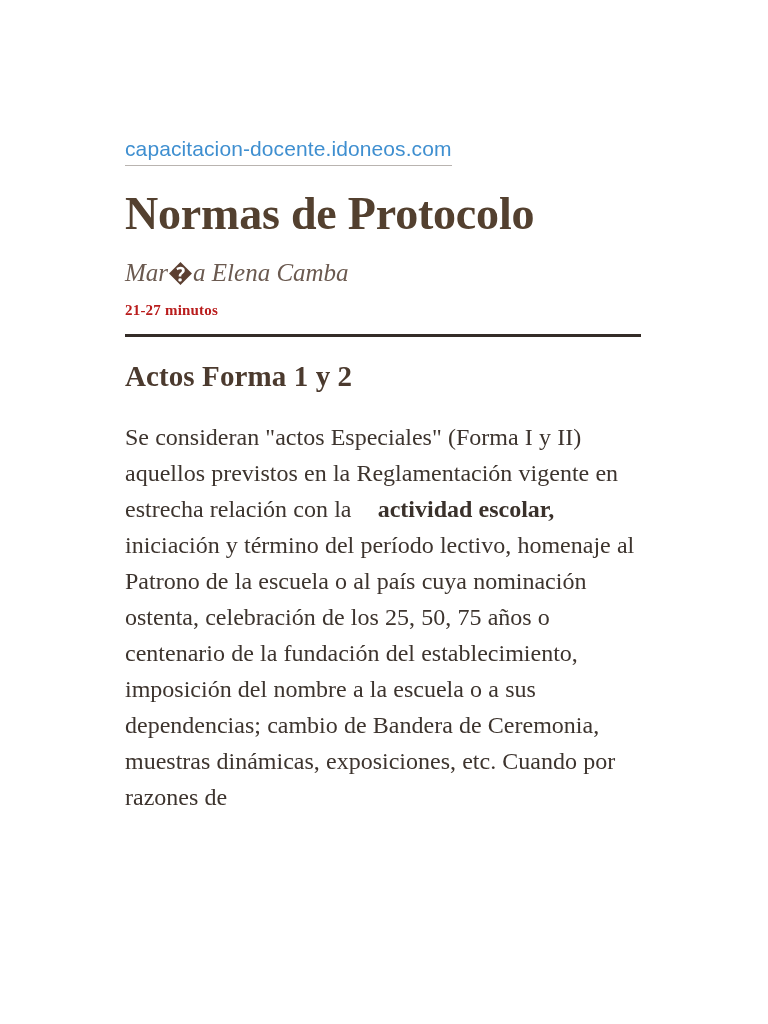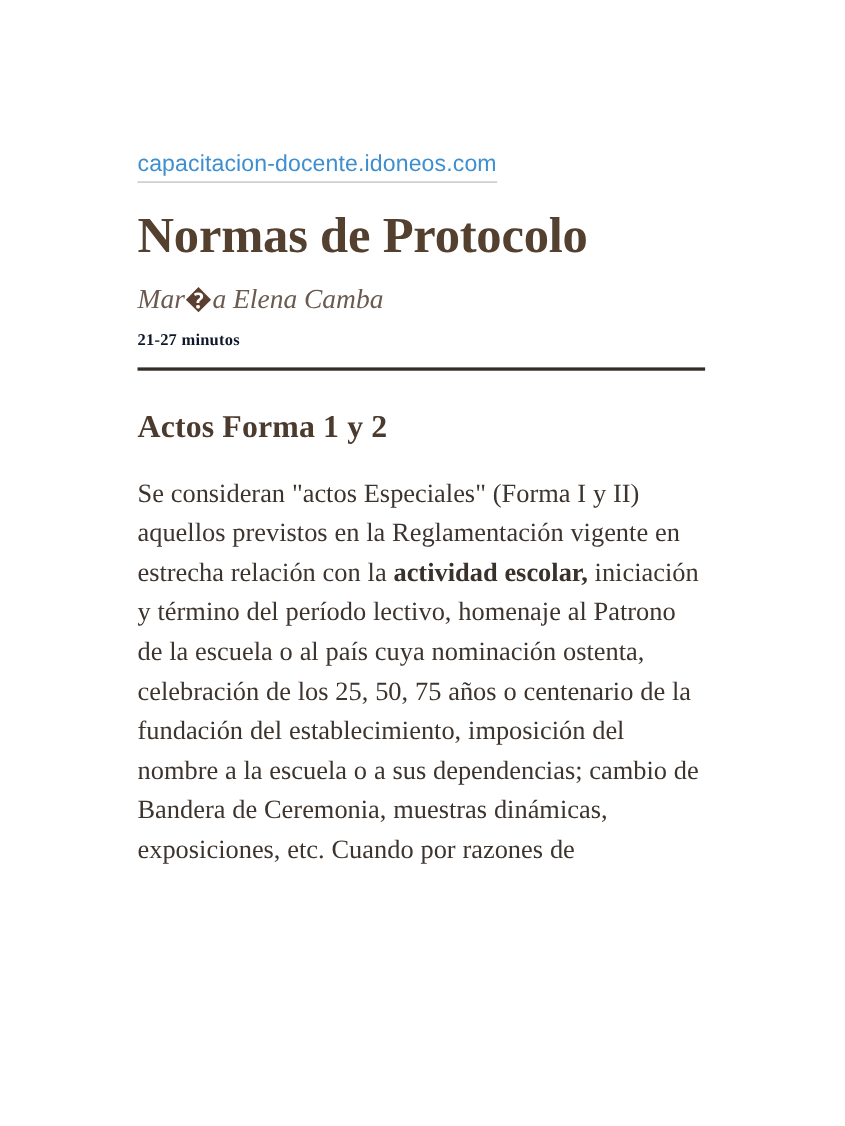--- a/index.html
+++ b/index.html
@@ -75,34 +75,34 @@
   }
 
   
   .reading-time {
     margin: 12px 0 0 0;
     font-family: "Liberation Serif", "DejaVu Serif", serif;
     font-weight: bold;
     font-size: 15px;
     line-height: 20px;
     letter-spacing: 0.2px;
-    color: #0f172a;
+    color: #b91c1c;
   }
 
   
   .header-rule {
     margin: 14px 0 0 0;
     border: 0;
     border-top: 3px solid #342c27;
     width: 100%;
   }
 
   
   .section-heading {
-    margin: 34px 0 0 0;
+    margin: 22px 0 0 0;
     font-family: "Liberation Serif", "DejaVu Serif", serif;
     font-weight: bold;
     font-size: 29px;
     line-height: 34px;
     letter-spacing: 0.1px;
     color: #4b3a2e;
   }
 
   
   .body-paragraph {
@@ -110,20 +110,21 @@
     font-family: "Liberation Serif", "DejaVu Serif", serif;
     font-size: 24px;
     line-height: 36px;
     color: #3d342e;
     text-align: left;
     word-spacing: 0.2px;
   }
   .body-paragraph b {
     font-weight: bold;
     color: #3a312b;
+    margin-left: 20px;
   }
 </style>
 </head>
 <body>
 
 <div class="page">
   <div class="reader-column">
 
     <div class="domain-link-wrap">
       <a class="domain-link" href="#">capacitacion-docente.idoneos.com</a>

